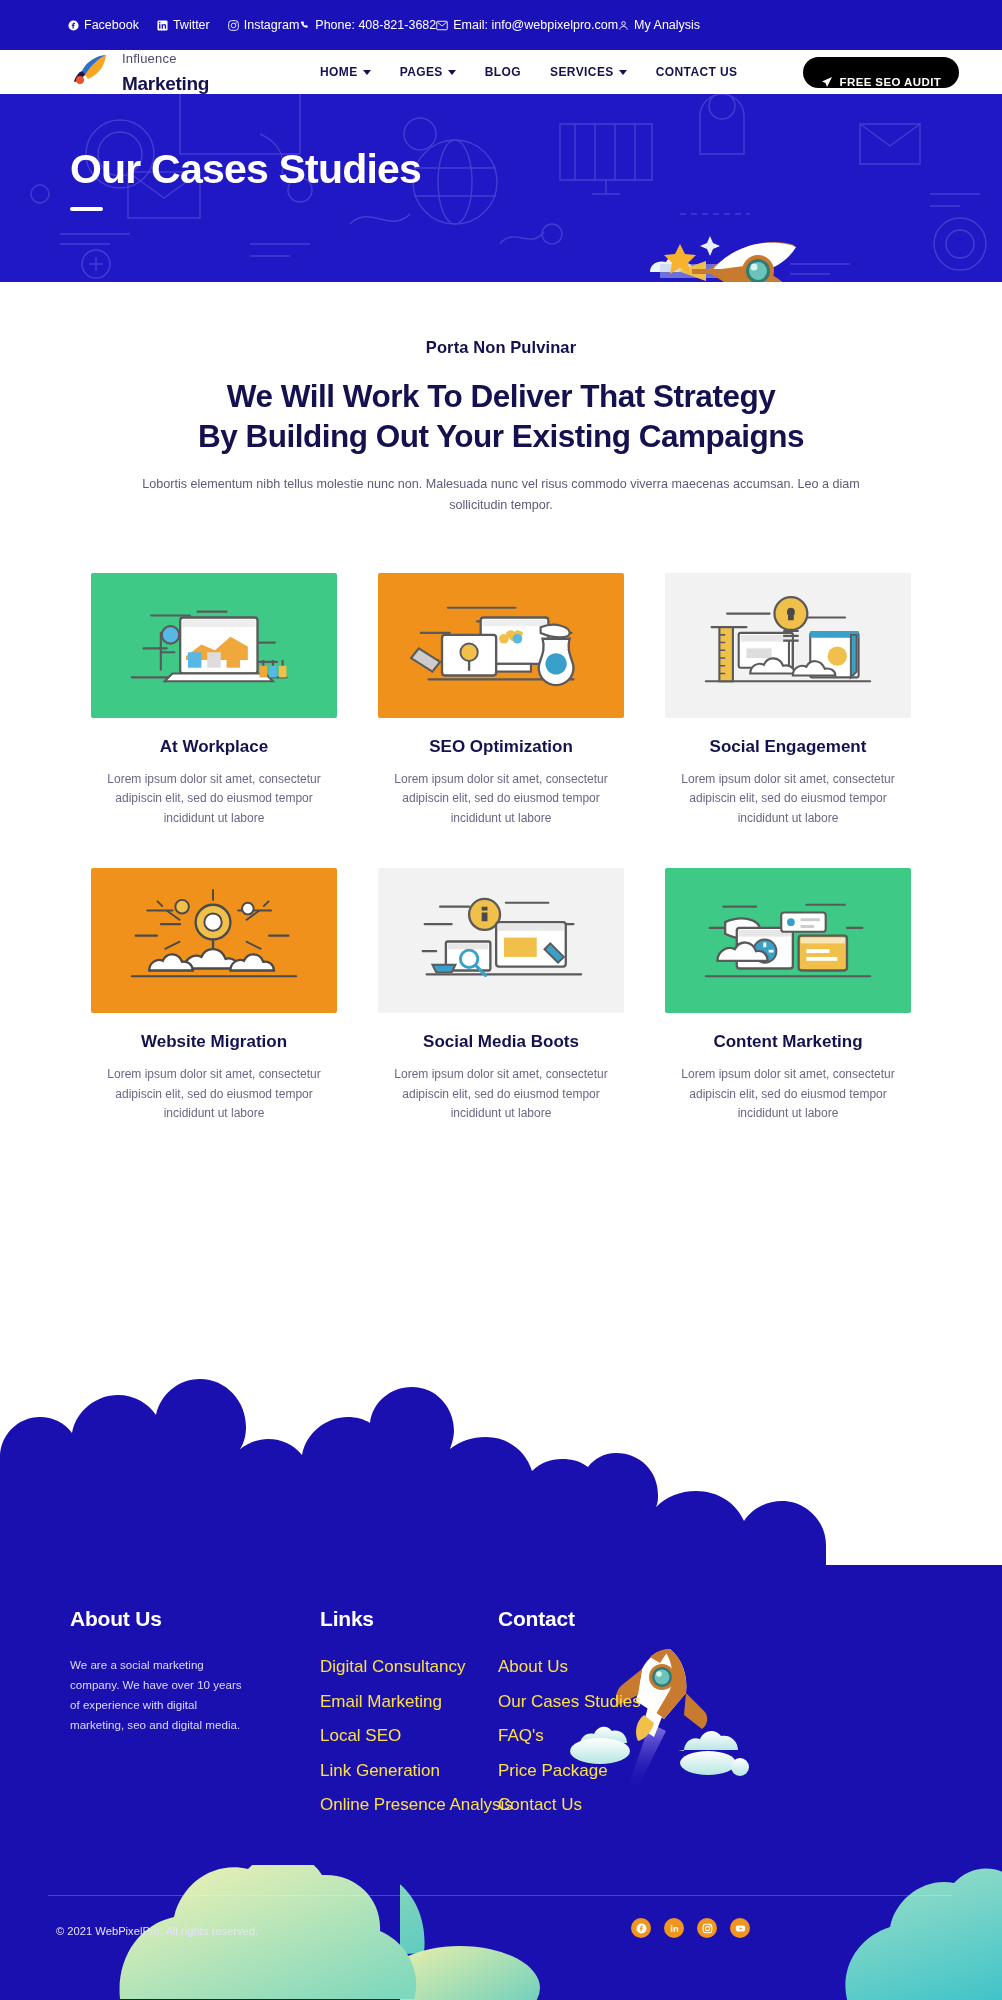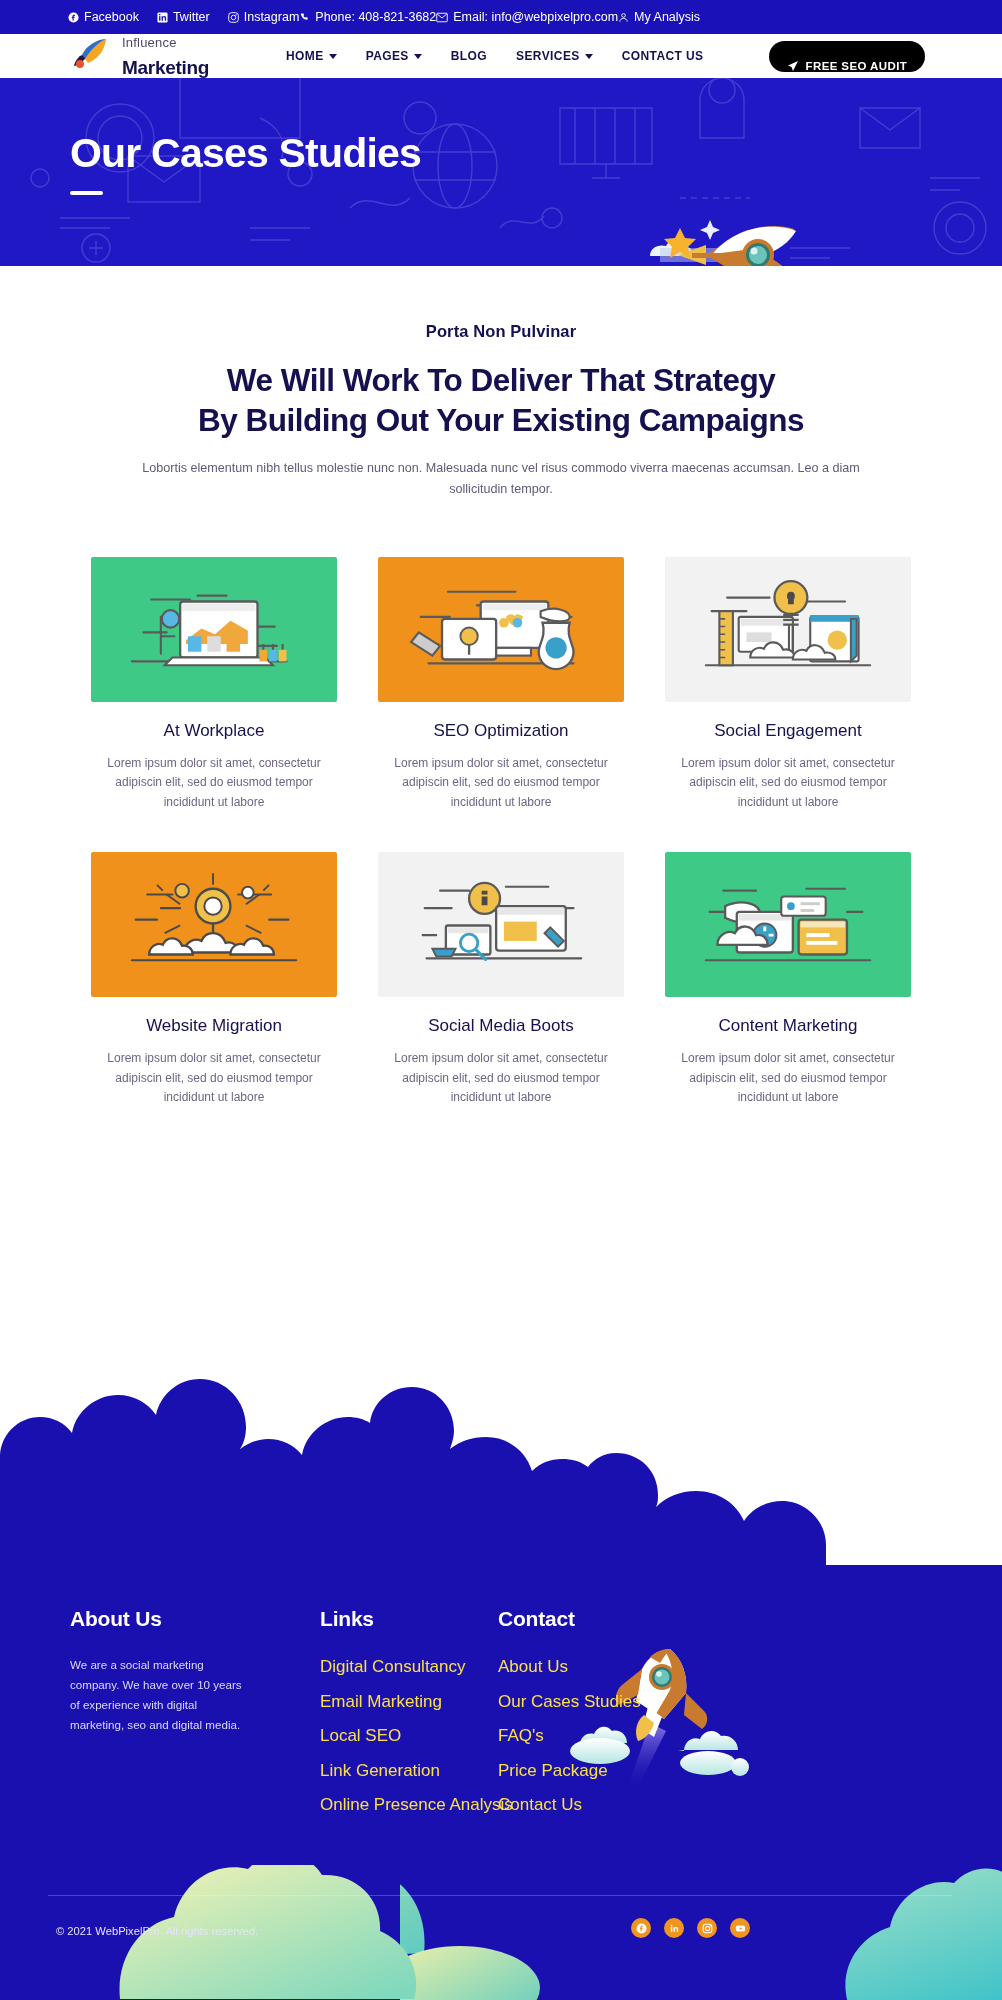--- a/index.html
+++ b/index.html
@@ -7,39 +7,39 @@
   body {
     font-family:"Liberation Sans", sans-serif;
     background:#ffffff;
     width:1002px; height:2000px;
     overflow:hidden;
     position:relative;
   }
 
   
   .topbar{
-    height:34px; background:#1a12b8; color:#fff;
+    height:50px; background:#1a12b8; color:#fff;
     display:flex; align-items:center; font-size:12.5px;
   }
   .tb-left{ display:flex; align-items:center; gap:18px; margin-left:68px; }
   .tb-right{ display:flex; align-items:center; margin-left:auto; margin-right:350px;}
   .tb-item{ display:flex; align-items:center; gap:5px; color:#fff; white-space:nowrap; }
   .tb-item svg{ display:block; }
 
   
   .nav{
     height:44px; background:#fff; display:flex; align-items:center;
     position:relative; z-index:5;
   }
   .logo{ margin-left:68px; display:flex; align-items:center; gap:8px; }
   .logo-mark{ width:46px; height:46px; position:relative; }
   .logo-text{ line-height:1; }
   .logo-t1{ font-size:13px; color:#4a4a68; letter-spacing:.2px; }
   .logo-t2{ font-size:19px; color:#15114f; font-weight:bold; letter-spacing:-.3px; margin-top:9px;}
-  .menu{ display:flex; align-items:center; gap:29px; margin-left:77px; }
+  .menu{ display:flex; align-items:center; gap:29px; margin-left:111px; }
   .menu-item{
     font-size:12px; font-weight:bold; color:#15114f; letter-spacing:.4px;
     display:flex; align-items:center; gap:5px; white-space:nowrap; cursor:pointer;
   }
   .caret{ width:0;height:0;border-left:4px solid transparent;border-right:4px solid transparent;border-top:5px solid #15114f; display:inline-block;}
   .cta{
     margin-left:36px; background:#000000; color:#fff; border:none; border-radius:20px;
     height:31px; padding:0 18px; font-size:11.5px; font-weight:bold; letter-spacing:.4px;
     display:flex; align-items:flex-end; gap:7px; cursor:pointer; white-space:nowrap;
   }
@@ -63,21 +63,21 @@
     line-height:1.27; letter-spacing:-.5px;
   }
   .sec-sub{
     margin:18px auto 0; width:760px; font-size:12.6px; color:#5e5b78; line-height:1.7;
   }
 
   
   .grid{ width:820px; margin:56px auto 0; display:grid; grid-template-columns:repeat(3,1fr); column-gap:41px; row-gap:40px;}
   .card{ text-align:center; }
   .card-img{ height:145px; border-radius:2px; position:relative; overflow:hidden; }
-  .card-title{ margin-top:19px; font-size:17px; font-weight:normal; color:#15114f; }
+  .card-title{ margin-top:19px; font-size:17px; font-weight:bold; color:#15114f; }
   .card-desc{ margin-top:13px; font-size:12px; color:#6a6784; line-height:1.62; padding:0 6px;}
 
   
   .footwrap{ position:absolute; left:0; top:1369px; width:1002px; height:631px; }
   .clouds{ position:absolute; left:0; top:0; width:1002px; height:231px; display:block;}
   .footer{ position:absolute; left:0; top:196px; width:1002px; height:435px; background:#1a10b0; overflow:hidden;padding-left:36px;}
 
   .fgrid{ position:absolute; left:70px; top:0; width:880px;
           display:grid; grid-template-columns:250px 178px 200px 250px; }
   .fh{ font-size:21px; font-weight:bold; color:#fff; letter-spacing:-.2px;}

